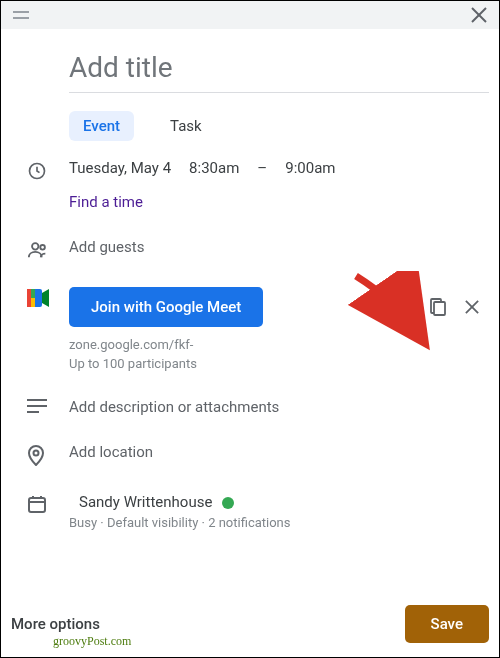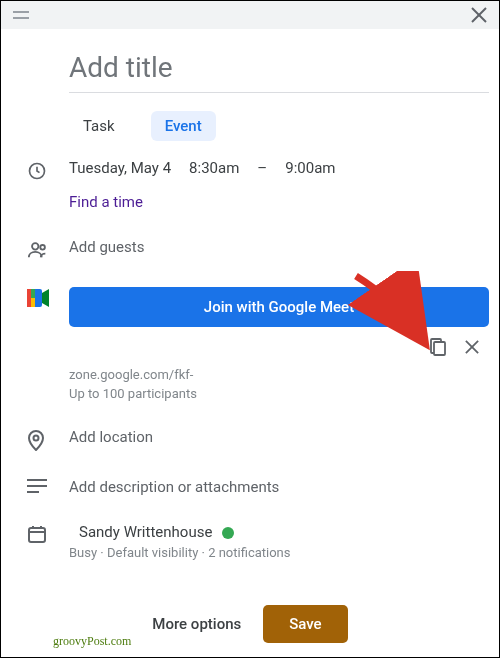--- a/index.html
+++ b/index.html
@@ -84,41 +84,41 @@
     border: none;
     border-radius: 5px;
     padding: 11px 22px;
     font-size: 15px;
     font-weight: 500;
     cursor: pointer;
     font-family: inherit;
   }
   .meet-row {
     display: flex;
-    gap: 10px;
-    flex-direction: column;
+    align-items: center;
+    gap: 26px;
   }
   .right-icons {
     margin-left: auto;
     display: flex;
     gap: 18px;
     align-items: center;
     padding-right: 10px;
     color: #5f6368;
   }
   .status-dot {
     width: 12px; height: 12px; border-radius: 50%; background: #34a853; display: inline-block; margin-left: 6px; vertical-align: middle;
   }
   .bottom {
     position: absolute;
     bottom: 0; left: 0; right: 0;
     display: flex;
-    justify-content: center;
-    align-items: center;
-    padding: 14px 34px;
+    justify-content: space-between;
+    align-items: center;
+    padding: 14px 10px;
     gap: 22px;
   }
   .more-opt { color: #3c4043; font-size: 15px; cursor: pointer; font-weight: 500; }
   .save-btn {
     background: #a16207; color: #fff; border: none; border-radius: 5px;
     padding: 10px 26px; font-size: 15px; font-weight: 500; cursor: pointer; font-family: inherit;
   }
   .watermark {
     position: absolute; left: 6px; bottom: 8px; font-size: 12px; color: #4d7c0f; font-family: serif; margin-left: 46px;
   }
@@ -147,22 +147,22 @@
       </svg>
   </span>
 </div>
 
 <div class="content">
   <div class="title-row">
     <input class="title-input" placeholder="Add title" style="">
   </div>
 
   <div class="tabs">
+    <div class="tab active">Event</div>
     <div class="tab">Task</div>
-    <div class="tab active">Event</div>
   </div>
 
   <div class="row">
     <div class="icon-col">
       <svg width="20" height="20" viewBox="0 0 24 24" fill="none" stroke="#5f6368" stroke-width="2">
           <circle cx="12" cy="12" r="9"></circle>
           <path d="M12 7v5l3 2"></path>
         </svg>
     </div>
     <div class="body-col">
@@ -218,40 +218,40 @@
           </span>
         </div>
       </div>
       <div class="sub" style="margin-top:10px;">zone.google.com/fkf-</div>
       <div class="sub">Up to 100 participants</div>
     </div>
   </div>
 
   <div class="row">
     <div class="icon-col">
-      <svg width="18" height="22" viewBox="0 0 18 22" fill="none" stroke="#5f6368" stroke-width="2">
-          <path d="M9 21s7-7 7-12a7 7 0 1 0-14 0c0 5 7 12 7 12z"></path>
-          <circle cx="9" cy="9" r="2.5"></circle>
-        </svg>
-    </div>
-    <div class="body-col">
-      <span class="gray-text">Add location</span>
-    </div>
-  </div>
-
-  <div class="row">
-    <div class="icon-col">
       <svg width="20" height="14" viewBox="0 0 20 14" stroke="#5f6368" stroke-width="2">
           <line x1="0" y1="1" x2="20" y2="1"></line>
           <line x1="0" y1="7" x2="20" y2="7"></line>
           <line x1="0" y1="13" x2="12" y2="13"></line>
         </svg>
     </div>
     <div class="body-col">
       <span class="gray-text">Add description or attachments</span>
+    </div>
+  </div>
+
+  <div class="row">
+    <div class="icon-col">
+      <svg width="18" height="22" viewBox="0 0 18 22" fill="none" stroke="#5f6368" stroke-width="2">
+          <path d="M9 21s7-7 7-12a7 7 0 1 0-14 0c0 5 7 12 7 12z"></path>
+          <circle cx="9" cy="9" r="2.5"></circle>
+        </svg>
+    </div>
+    <div class="body-col">
+      <span class="gray-text">Add location</span>
     </div>
   </div>
 
   <div class="row">
     <div class="icon-col">
       <svg width="20" height="20" viewBox="0 0 20 20" fill="none" stroke="#5f6368" stroke-width="2">
           <rect x="2" y="4" width="16" height="14" rx="2"></rect>
           <line x1="2" y1="8" x2="18" y2="8"></line>
           <line x1="6" y1="2" x2="6" y2="5"></line>
           <line x1="14" y1="2" x2="14" y2="5"></line>

